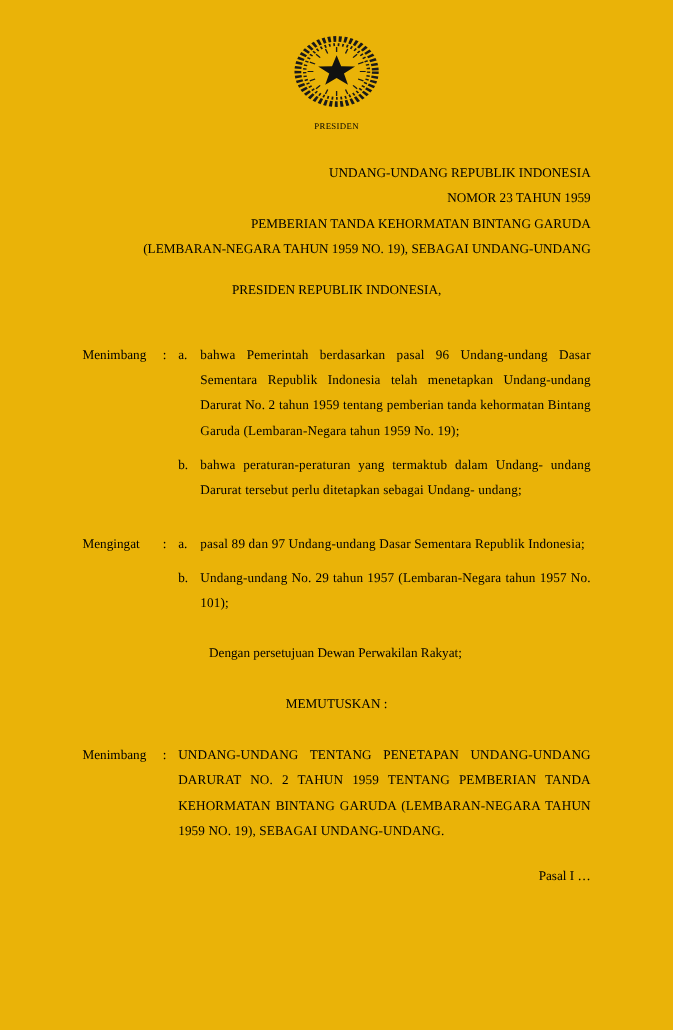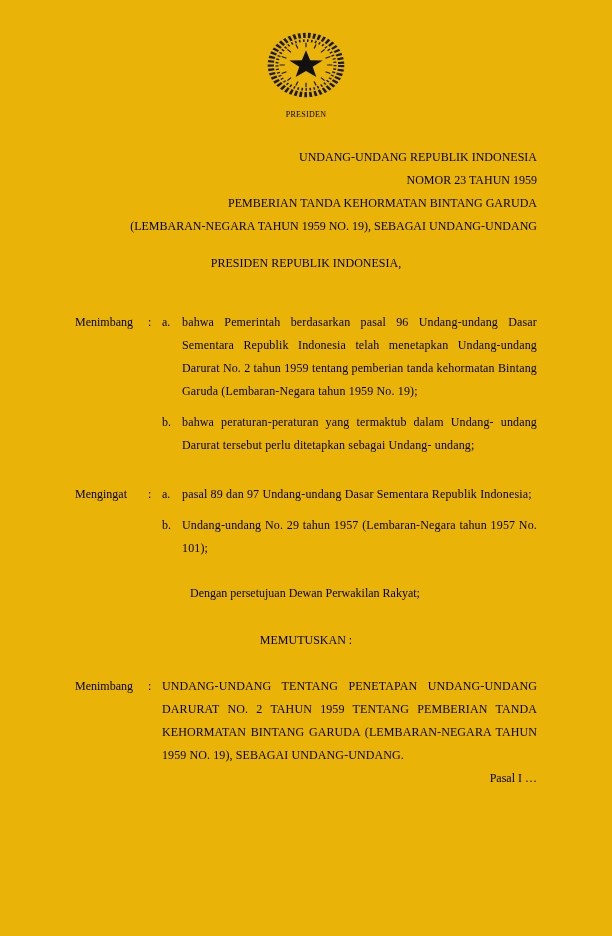--- a/index.html
+++ b/index.html
@@ -37,21 +37,21 @@
   .sec-mengingat { margin-top: 26px; }
   .agreement { margin-top: 22px; margin-left: 115px; line-height: 23px; }
   .decision { margin-top: 24px; text-align: center; line-height: 23px; }
   .menetapkan {
     margin-top: 23px;
     display: grid;
     grid-template-columns: 73px 14px 1fr;
     line-height: 23px;
   }
   .menetapkan .text { text-align: justify; letter-spacing: 0.1px; }
-  .footer-line { text-align: right; line-height: 23px; }
+  .footer-line { margin-top: 18px; text-align: right; line-height: 23px; }
 </style>
 </head>
 <body>
 
 <div class="page">
 
   <div class="emblem-wrap">
     <span>
       <svg width="88" height="74" viewBox="0 0 100 100" preserveAspectRatio="none" aria-hidden="true">
         <circle cx="50" cy="50" r="40" fill="none" stroke="#1a1a1a" stroke-width="7" stroke-dasharray="3 2.6"></circle>

